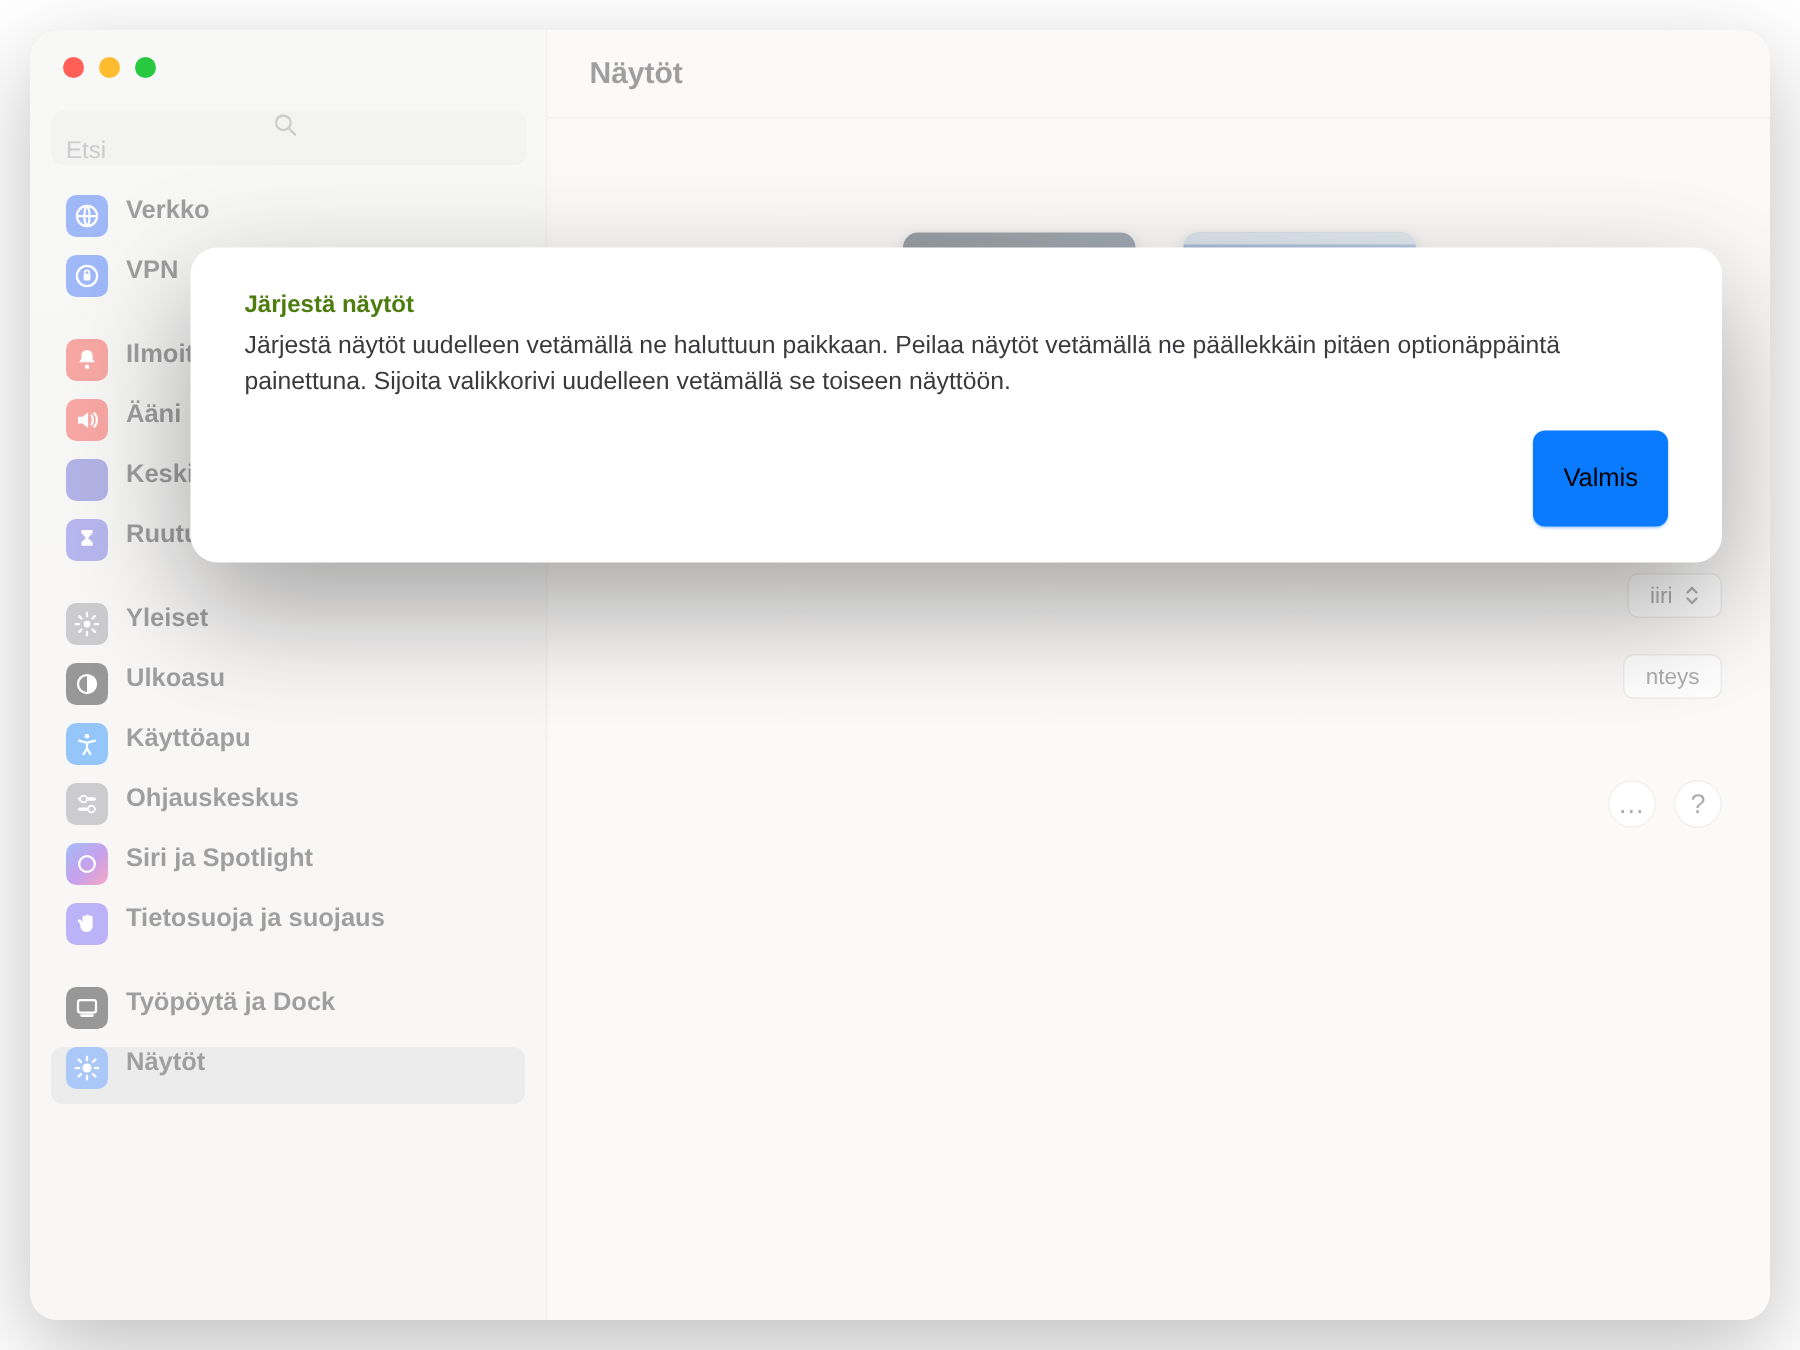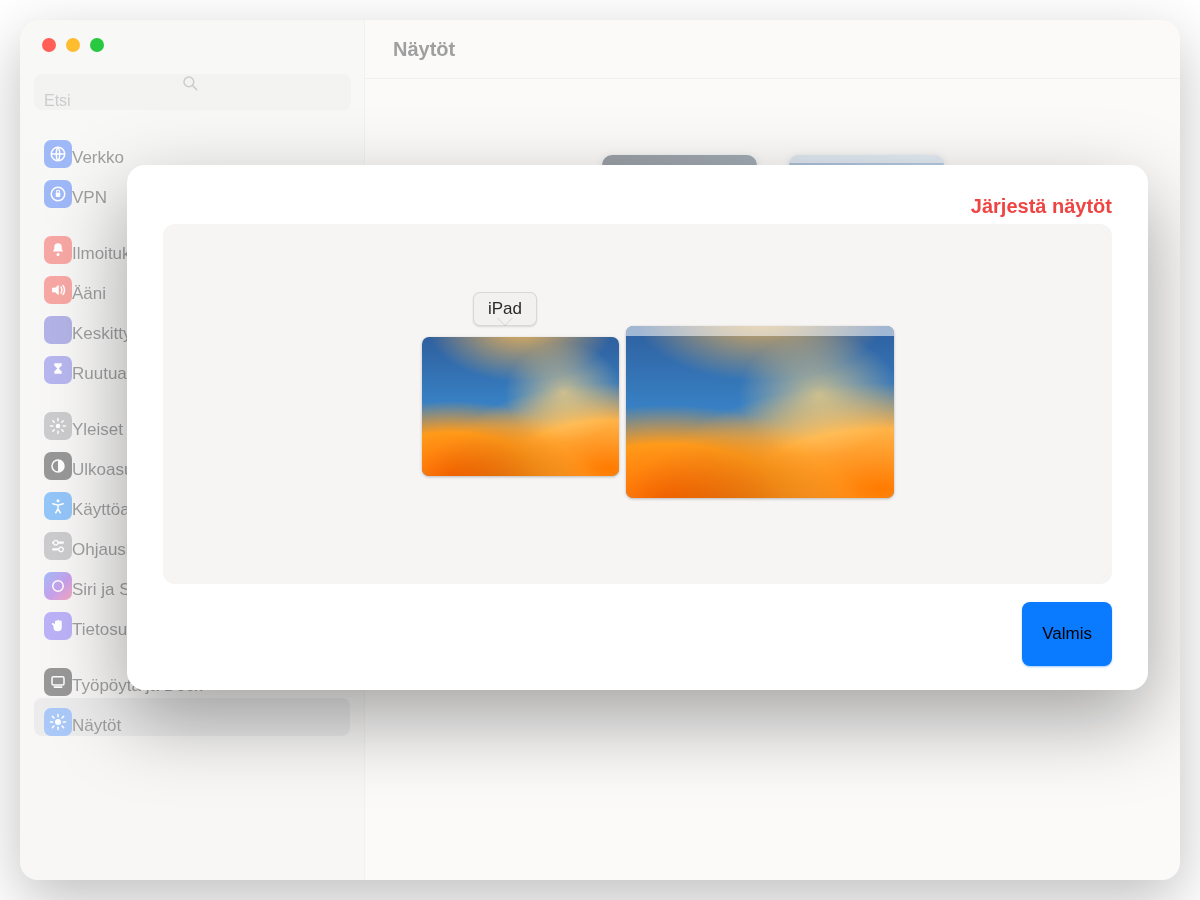--- a/index.html
+++ b/index.html
@@ -21,21 +21,21 @@
     .content { flex:1; background:#f5f3f1; display:flex; flex-direction:column; position:relative; }
 
     
     .search { position:relative; width:317px; height:36px; background:rgba(0,0,0,.045); border-radius:8px; display:flex; align-items:center; padding:0 10px; color:#8a8a8d; margin-bottom:20px;flex-direction:column; }
     .search svg { width:18px; height:18px; margin-right:6px; flex:none; }
     .search input { border:0; background:transparent; outline:none; font-size:16px; color:#333; width:100%; }
     .search input::placeholder { color:#8e8e92; }
 
     
     .side-list { display:flex; flex-direction:column; gap:2px; }
-    .side-item { display:flex; align-items:flex-end; height:38px; padding:0 10px; border-radius:8px; font-size:17px; color:#2b2b2d; cursor:default; }
+    .side-item { display:flex; align-items:flex-start; gap:12px; height:38px; padding:0 10px; border-radius:8px; font-size:17px; color:#2b2b2d; cursor:default;font-weight:bold; }
     .side-item.selected { background:rgba(0,0,0,.10); }
     .side-gap { height:14px; }
     .side-icon { width:28px; height:28px; border-radius:7px; display:flex; align-items:center; justify-content:center; flex:none; }
     .side-icon svg { width:18px; height:18px; }
 
     .ic-blue   { background:#2563ff; }
     .ic-blue2  { background:#2563ff; }
     .ic-red    { background:#ff3b30; }
     .ic-red2   { background:#ff3b30; }
     .ic-purple { background:#5856d6; }
@@ -68,21 +68,21 @@
     .pill.two { top:416px; }
     .round-btn { position:absolute; width:32px; height:32px; border-radius:50%; background:#fff; border:1px solid rgba(0,0,0,.12); display:flex; align-items:center; justify-content:center; color:#4a4a4c; font-size:18px; }
     .round-btn.q { right:32px; top:500px; }
     .round-btn.dots { right:76px; top:500px; letter-spacing:1px; }
 
     
     .dim { position:absolute; inset:0; background:rgba(255,255,255,0.55); backdrop-filter:saturate(0.9); }
 
     
     .modal { position:absolute; left:107px; right:32px; top:145px; background:#fff; border-radius:18px; box-shadow:0 30px 80px rgba(0,0,0,.35); padding:30px 36px 24px 36px; z-index:50; }
-    .modal h2 { font-size:20px; font-weight:700; color:#ef4444; margin-bottom:6px;text-align:right; }
+    .modal h2 { font-size:16px; font-weight:700; color:#4d7c0f; margin-bottom:6px; }
     .modal p  { font-size:16.5px; line-height:1.45; color:#3a3a3c; margin-bottom:20px; }
 
     .arena { background:#f6f5f3; border-radius:12px; height:360px; position:relative; margin-bottom:18px; overflow:hidden; }
 
     
     .disp { position:absolute; border-radius:7px; overflow:hidden; box-shadow:0 1px 3px rgba(0,0,0,.25); }
     .disp .wall { position:absolute; inset:0; }
     .disp-ipad { left:259px; top:113px; width:197px; height:139px; }
     .disp-main { left:463px; top:102px; width:268px; height:172px; }
     .disp-main::before { content:""; position:absolute; top:0; left:0; right:0; height:10px; background:rgba(255,255,255,.55); z-index:2; }
@@ -310,28 +310,20 @@
       </div>
       <div class="round-btn dots">…</div>
       <div class="round-btn q">?</div>
     </main>
   </div>
 
   <div class="dim"></div>
 
   <div class="modal">
     <h2>Järjestä näytöt</h2>
-
-    <div class="arena">
-      <div class="tip"><span>iPad</span></div>
-      <div class="disp disp-ipad">
-          <div class="wall"></div>
-        </div>
-      <div class="disp disp-main">
-          <div class="wall"></div>
-        </div>
-    </div>
+    <p>Järjestä näytöt uudelleen vetämällä ne haluttuun paikkaan. Peilaa näytöt vetämällä ne päällekkäin pitäen optionäppäintä painettuna. Sijoita valikkorivi uudelleen vetämällä se toiseen näyttöön.</p>
+
 
     <div class="modal-actions">
       <button class="btn-primary">Valmis</button>
     </div>
   </div>
 </div>
 
 </body></html>

